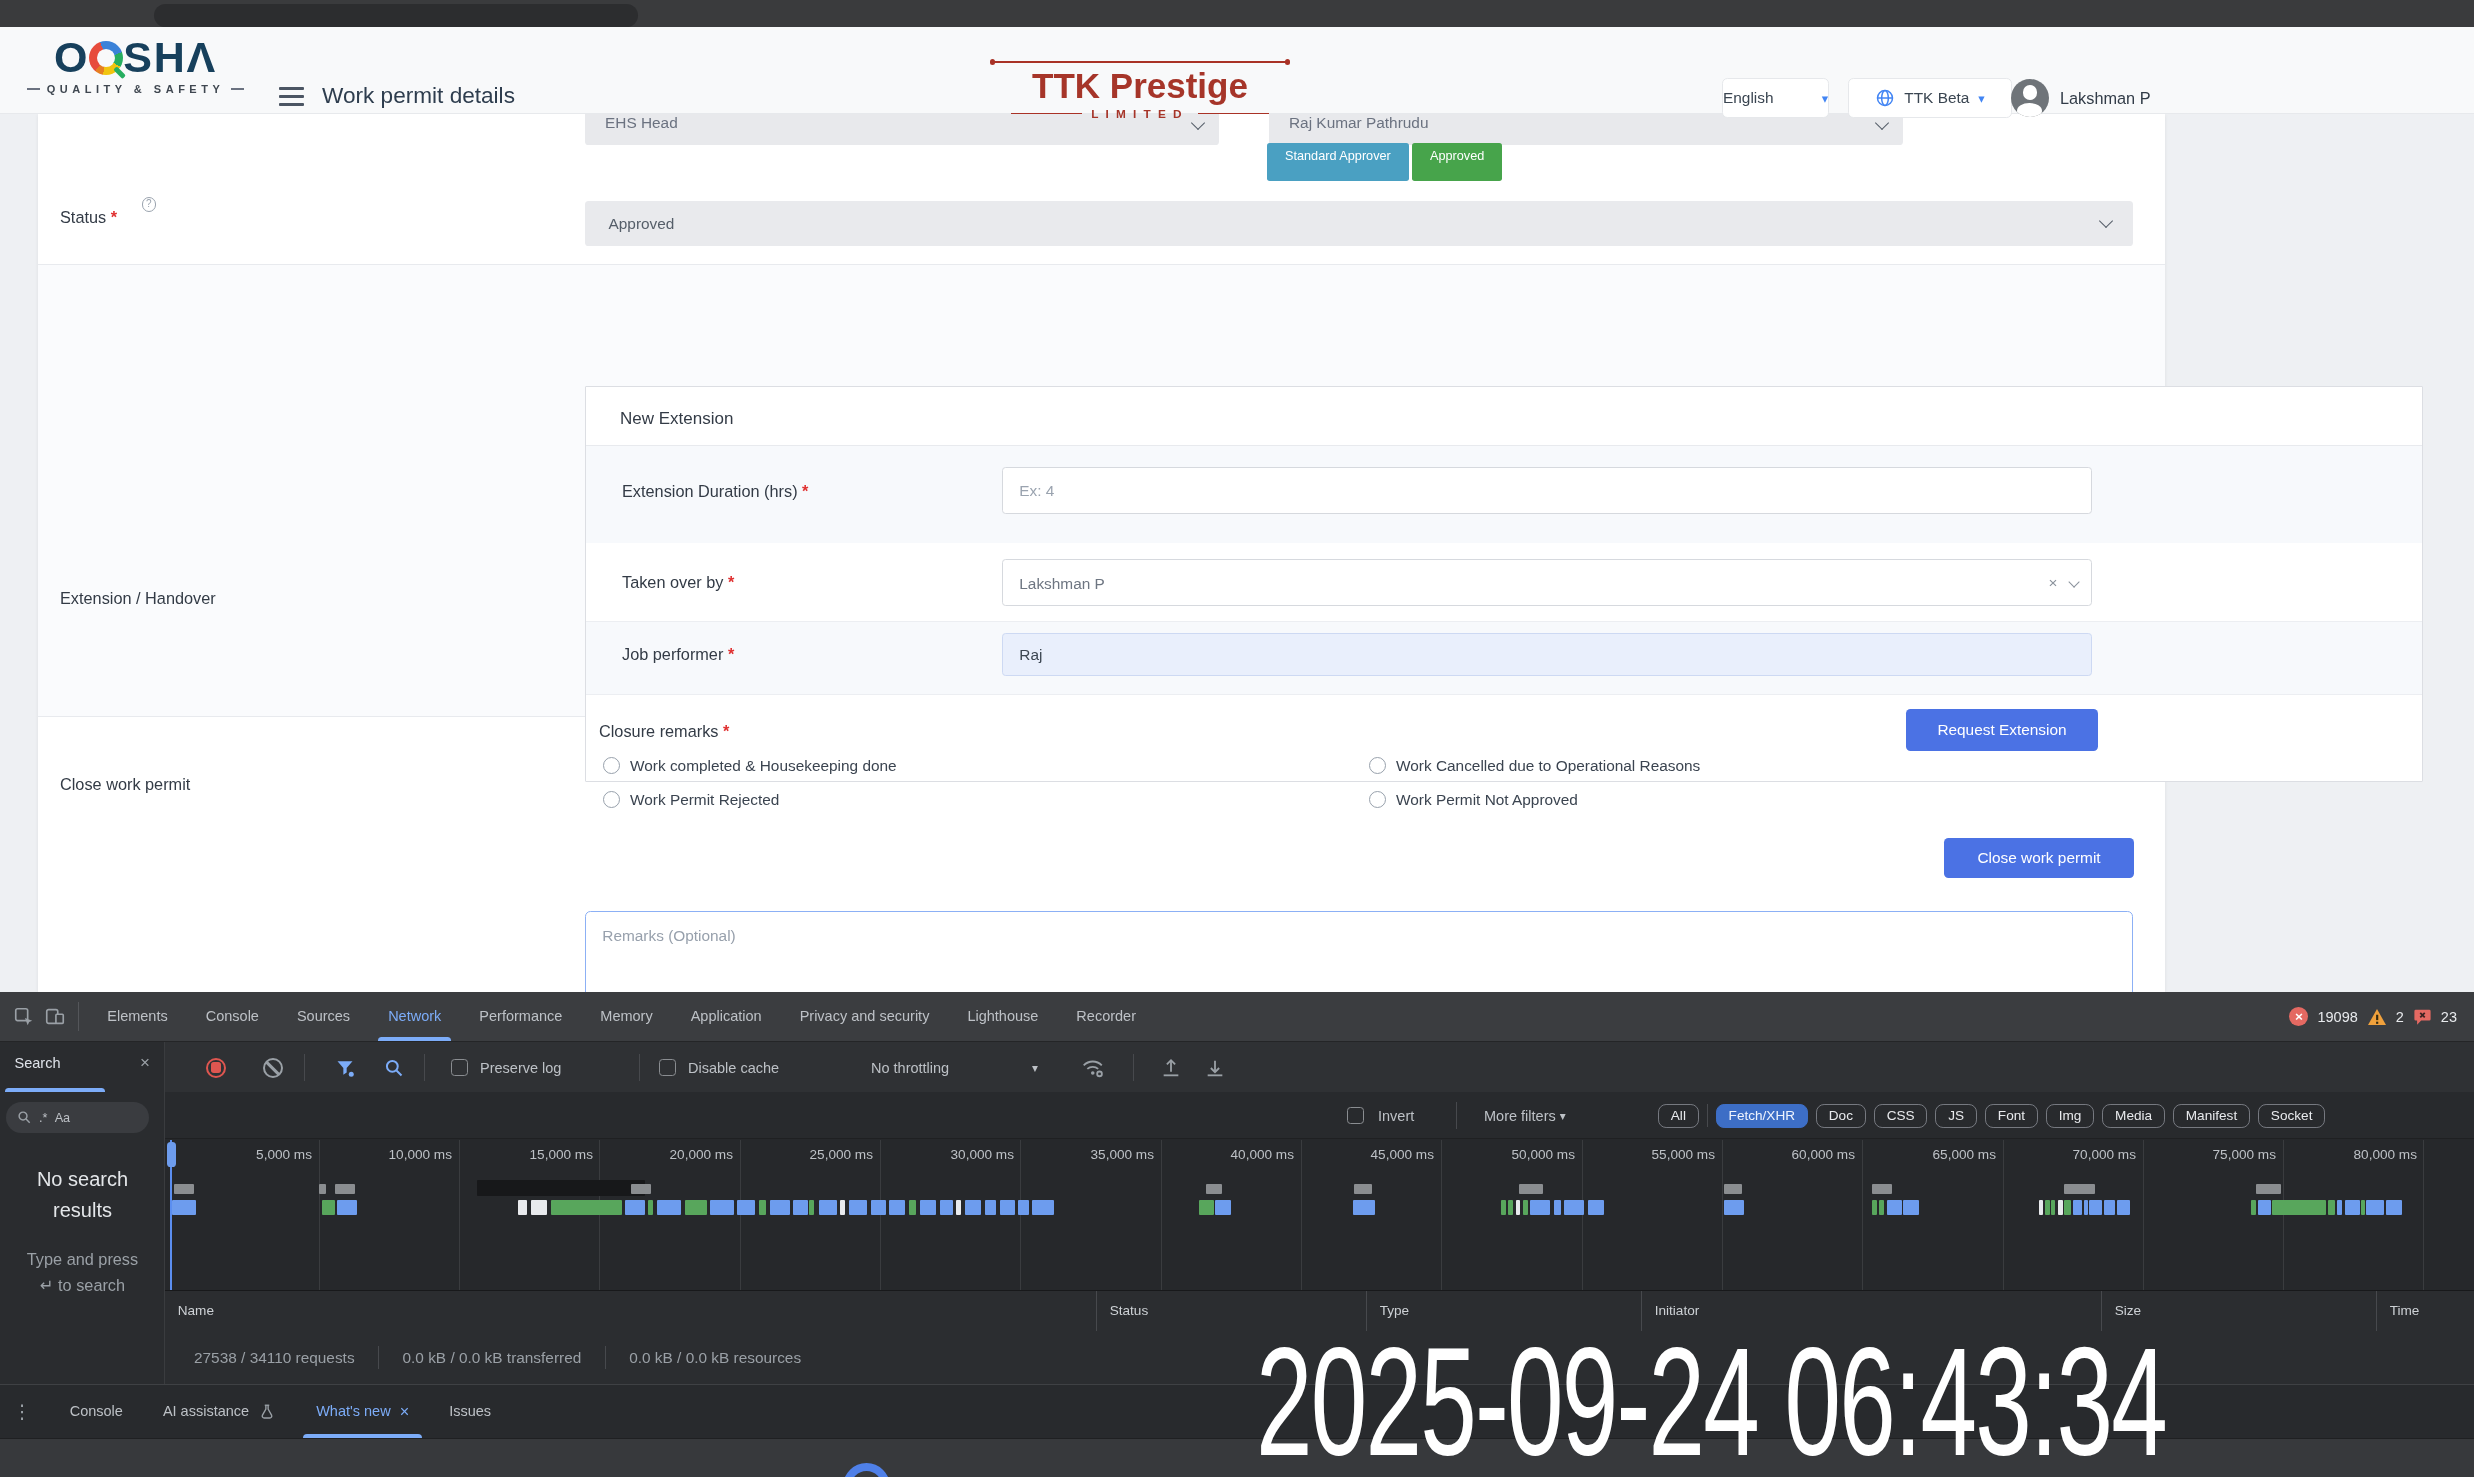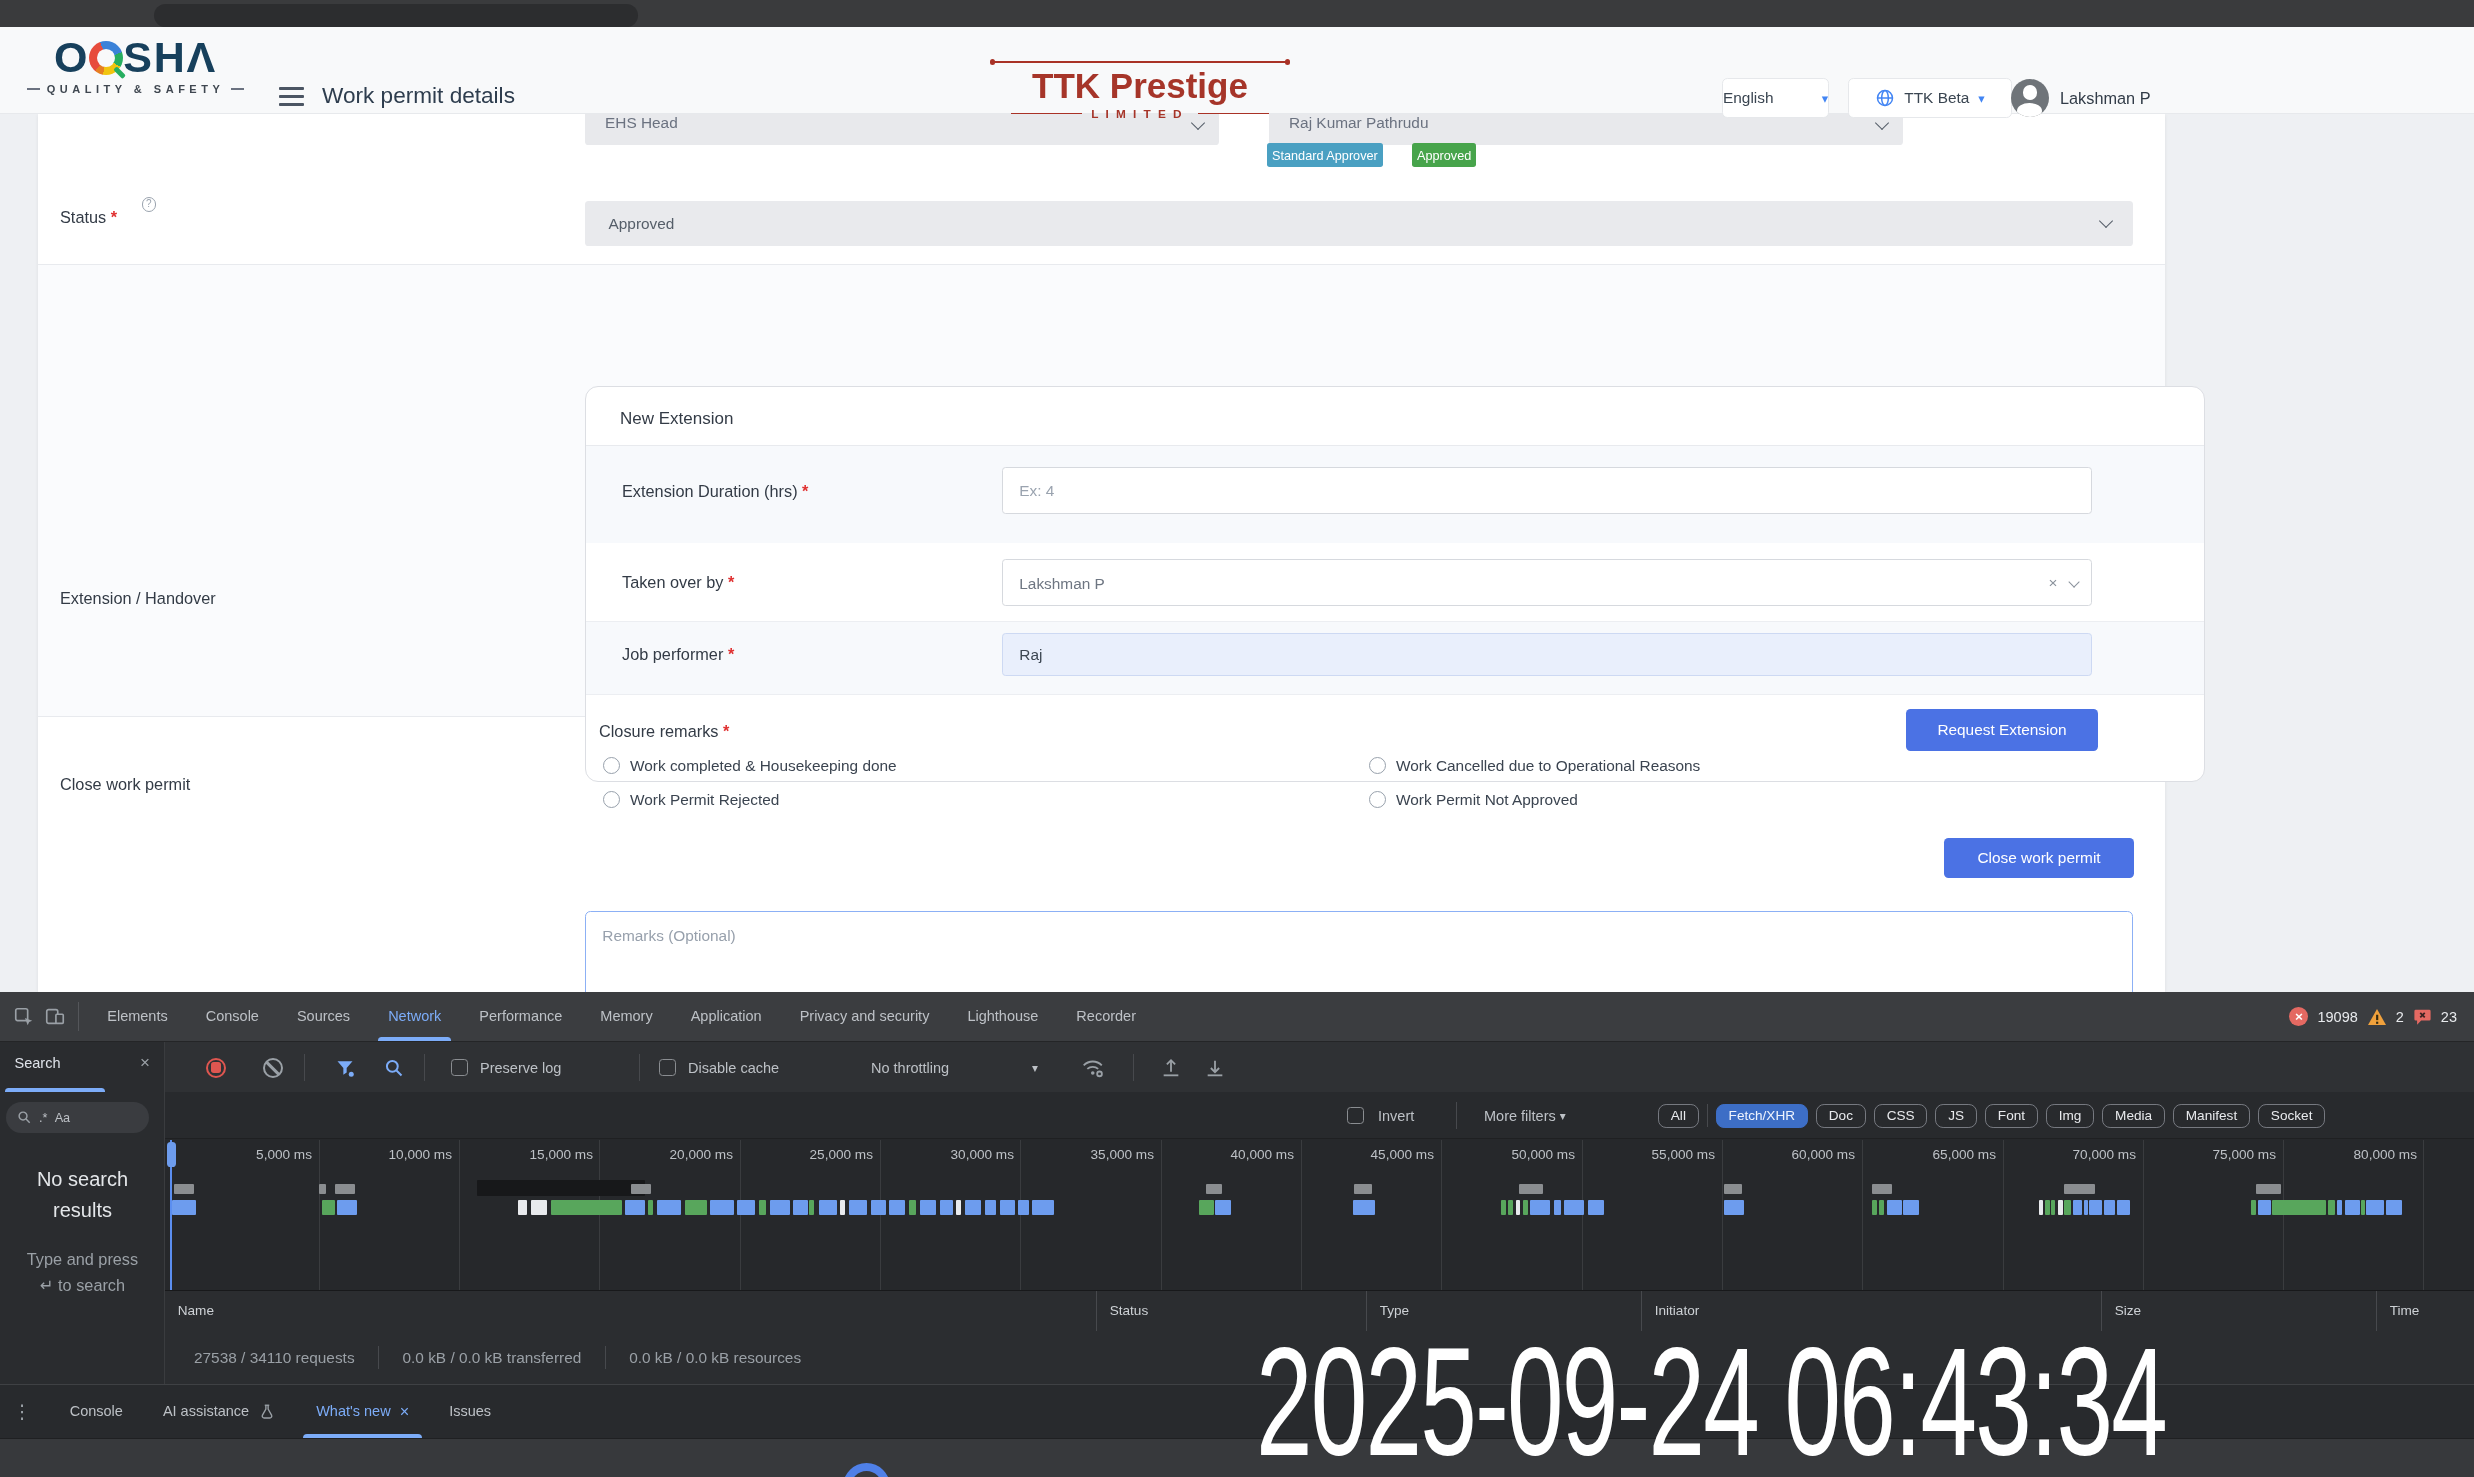--- a/index.html
+++ b/index.html
@@ -48,36 +48,36 @@
   .username { font-size:16.3px; color:#323c48; }
 
   
   .page { position:absolute; left:0; top:114px; width:2475px; height:878px; background:#eef0f3; overflow:hidden; }
   .card { position:absolute; left:38px; top:0; width:2127px; height:878px; background:#ffffff; box-shadow:0 0.9px 3.6px rgba(0,0,0,.08); }
   .cutselect { position:absolute; top:-14.5px; height:45px; background:#e8e9ec; border-radius:3.6px; color:#6b7280;
     font-size:15.4px; line-height:45px; padding:0 20px; }
   .cutselect .chev { position:absolute; right:16.3px; top:18px; }
   .sel-left  { left:585px;  width:634px; }
   .sel-right { left:1269px; width:634px; }
-  .badge { position:absolute; top:29px; height:24px; border-radius:2.7px; color:#fff; font-size:12.7px; line-height:27px; padding:0 5px; }
+  .badge { position:absolute; top:29px; height:38px; border-radius:2.7px; color:#fff; font-size:12.7px; line-height:27px; padding:0 18px; }
   .badge-role   { left:1267px; background:#4aa0c2; }
   .badge-status { left:1412px; background:#47a44b; }
   .flabel { position:absolute; font-size:16.3px; color:#333b46; }
   .req::after { content:" *"; color:#e03131; font-weight:bold; }
   .info-ic { display:inline-block; width:14.5px; height:14.5px; border:1.4px solid #9aa3ae; border-radius:50%;
     font-size:10px; color:#9aa3ae; text-align:center; line-height:12.7px; vertical-align:super; margin-left:3.6px; }
   .status-select { position:absolute; left:585px; top:87px; width:1548px; height:45px; background:#e9eaed; border-radius:3.6px;
     font-size:15.4px; color:#555e69; line-height:45px; padding:0 23.5px; }
   .chev { display:inline-block; width:10px; height:10px; border-right:1.8px solid #555e69; border-bottom:1.8px solid #555e69;
     transform:rotate(45deg); }
   .status-select .chev { position:absolute; right:22px; top:15.4px; }
   .ext-section { position:absolute; left:38px; top:150px; width:2127px; height:453px; background:#fafbfd;
     border-top:0.9px solid #e8eaee; border-bottom:0.9px solid #e8eaee; }
-  .ext-card { position:absolute; left:547px; top:121px; width:1620px; height:396px; background:#fff;
-    border:0.9px solid #dcdee3; border-radius:13px; }
+  .ext-card { position:absolute; left:547px; top:121px; width:1838px; height:396px; background:#fff;
+    border:0.9px solid #dcdee3; border-radius:1px; }
   .ext-title { position:absolute; left:34px; top:22px; font-size:17px; color:#333b46; }
   .ext-div { position:absolute; left:0; top:58px; width:100%; height:0.9px; background:#e8eaee; }
   .ext-row1 { position:absolute; left:0; top:59px; width:100%; height:97px; background:#f7f9fc; }
   .ext-row3 { position:absolute; left:0; top:234px; width:100%; height:74px; background:#f7f9fc; border-top:0.9px solid #eceef2; border-bottom:0.9px solid #eceef2; }
   .txtinput { position:absolute; background:#fff; border:0.9px solid #d6d9de; border-radius:3.6px; font-size:15.4px; color:#3c4652; padding:0 16.3px;
     font-family:"Liberation Sans","DejaVu Sans",sans-serif; }
   .txtinput::placeholder { color:#9aa3af; }
   .fakeselect { position:absolute; background:#fff; border:0.9px solid #d6d9de; border-radius:3.6px; font-size:15.4px; color:#6e7682; padding:0 16.3px; }
   .fs-icons { position:absolute; right:12.7px; top:0; height:100%; display:flex; align-items:center; gap:12.7px; color:#8a929c; font-size:15.4px; }
   .btn-blue { position:absolute; background:#4b72e4; color:#fff; border:none; border-radius:4.5px; font-size:15.4px;

